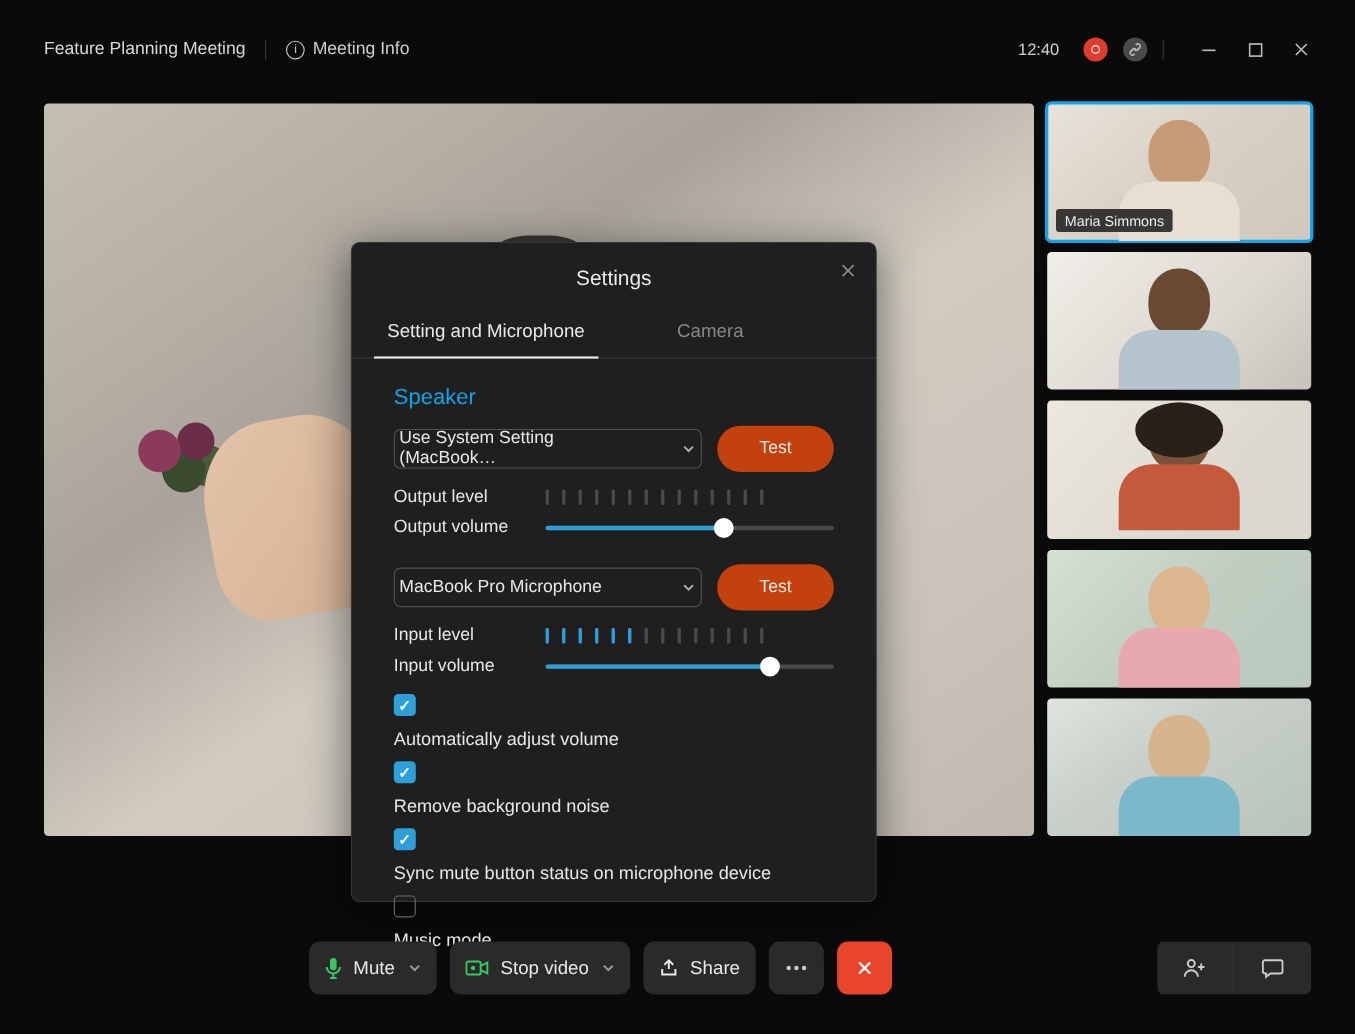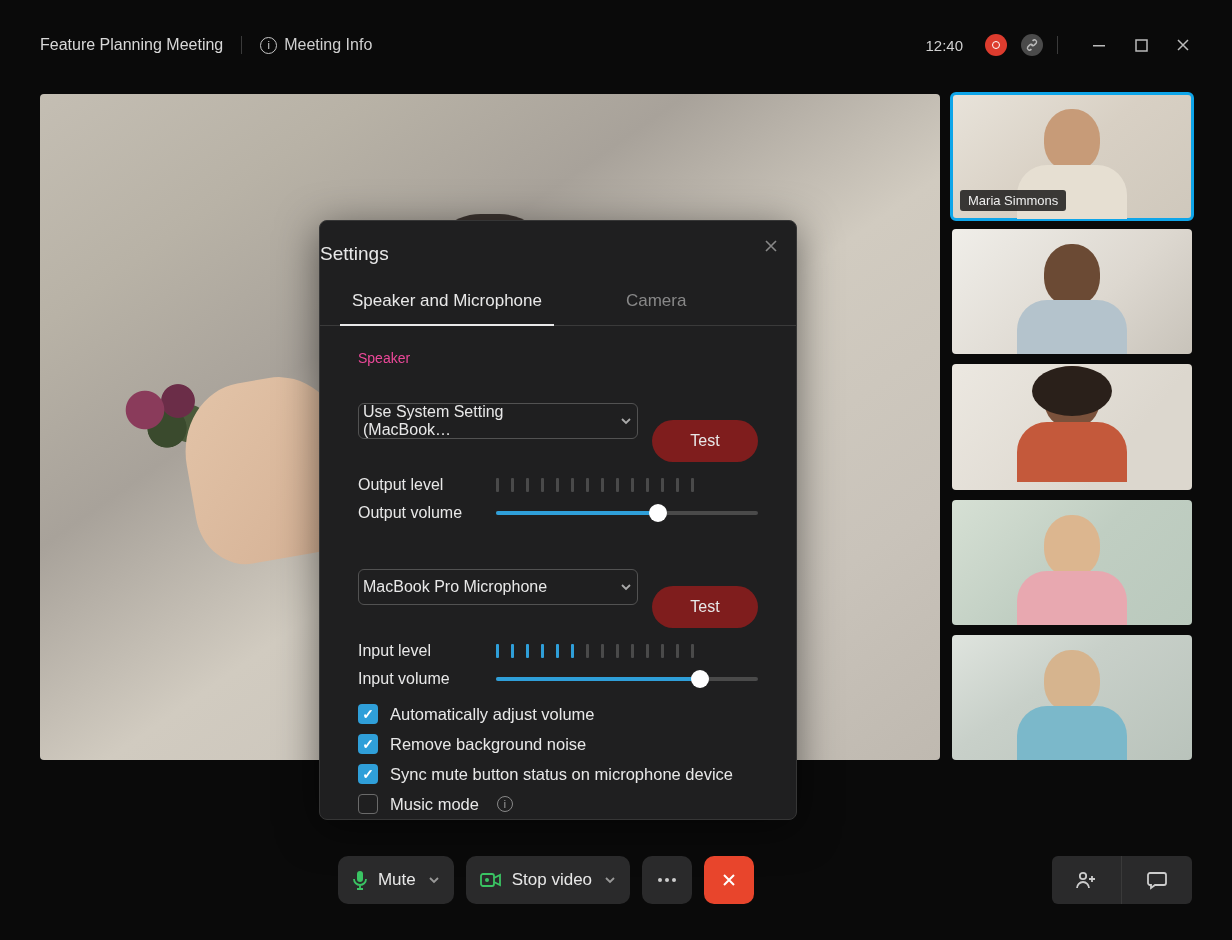--- a/index.html
+++ b/index.html
@@ -83,53 +83,53 @@
       padding:3px 8px; border-radius:3px; font-size:13px;
     }
 
     
     .modal {
       position:absolute; left:319px; top:220px;
       width:478px; height:600px;
       background:#1f1f20; border:1px solid #363636; border-radius:8px;
       box-shadow: 0 8px 40px rgba(0,0,0,0.5);
     }
-    .modal-header { text-align:left; padding:22px 0 16px; font-size:19px; color:#e8e8e8; position:relative;}
+    .modal-header { text-align:center; padding:22px 0 16px; font-size:19px; color:#e8e8e8; position:relative;}
     .modal-close { position:absolute; right:18px; top:18px; color:#888; cursor:pointer; font-size:16px;}
     .tabs { display:flex; border-bottom:1px solid #3a3a3a; padding:0 20px; gap:60px;}
     .tab { padding:10px 12px 14px; font-size:17px; color:#888; cursor:pointer; position:relative;}
     .tab.active { color:#e8e8e8; }
     .tab.active::after { content:""; position:absolute; left:0; right:0; bottom:-1px; height:2.5px; background:#e8e8e8; }
     .modal-body { padding: 24px 38px 18px; }
-    .section-label { font-size:14px; color:#ec4899; margin-bottom:14px; }
+    .section-label { font-size:20px; color:#0ea5e9; margin-bottom:14px; }
     .row { display:flex; gap:14px; margin-bottom:14px; align-items:center; }
     .select {
       flex:1; height:36px; border:1px solid #525252; border-radius:6px;
       display:flex; align-items:center; padding:0 4px; color:#e8e8e8;
       font-size:16px; justify-content:space-between; cursor:pointer;
       background:transparent;
       gap:36px;
     }
     .chev { color:#aaa; }
     .test-btn {
-      width:106px; height:42px; background:#7f1d1d; border-radius:22px;
+      width:106px; height:42px; background:#c2410c; border-radius:22px;
       color:#e8e8e8; font-size:16px; display:flex; align-items:center; justify-content:center;
-      cursor:pointer; border:none;margin-top:40px;
+      cursor:pointer; border:none;
     }
     .level-row { display:flex; align-items:center; gap:28px; margin-bottom:10px; font-size:16px; }
     .level-row .lbl { width:110px; }
     .level-meter { flex:1; display:flex; gap:12px; }
     .tick { width:3px; height:14px; background:#4a4a4a; border-radius:1px; }
     .tick.on { background:#2f9fd9; }
     .slider-row { display:flex; align-items:center; gap:18px; margin-bottom:24px; font-size:16px; }
     .slider-row .lbl { width:120px; }
     .slider { flex:1; position:relative; height:4px; background:#4a4a4a; border-radius:2px; }
     .slider-fill { position:absolute; left:0; top:0; height:100%; background:#2f9fd9; border-radius:2px; }
     .slider-thumb { position:absolute; top:50%; transform:translate(-50%,-50%); width:18px; height:18px; background:#fff; border-radius:50%; cursor:grab; }
-    .chk-row { display:flex; align-items:center; gap:12px; margin-bottom:10px; font-size:16.5px; }
+    .chk-row { display:flex; align-items:flex-start; gap:12px; margin-bottom:10px; font-size:16.5px;flex-direction:column; }
     .chk { width:20px; height:20px; border-radius:4px; cursor:pointer; display:flex; align-items:center; justify-content:center; }
     .chk.on { background:#2f9fd9; }
     .chk.on::after { content:"✓"; color:#fff; font-size:14px; font-weight:700; }
     .chk.off { border:1.5px solid #6a6a6a; }
     .info-dot { width:16px; height:16px; border:1.5px solid #888; border-radius:50%; display:inline-flex; align-items:center; justify-content:center; font-size:10px; color:#aaa; margin-left:6px; }
 
     
     .toolbar {
       position:absolute; left:0; right:0; bottom:0; height:120px;
       display:flex; align-items:center; padding:0 40px;
@@ -263,21 +263,21 @@
 <div class="modal">
   <div class="modal-header">
     <span>Settings</span>
     <span class="modal-close">
       <svg width="14" height="14" viewBox="0 0 14 14">
           <path d="M2 2 L12 12 M12 2 L2 12" stroke="#888" stroke-width="1.6"></path>
         </svg>
     </span>
   </div>
   <div class="tabs">
-    <div class="tab active">Speaker and Microphone</div>
+    <div class="tab active">Setting and Microphone</div>
     <div class="tab">Camera</div>
   </div>
   <div class="modal-body">
 
     <div class="section-label">Speaker</div>
     <div class="row">
       <div class="select">
         <span>Use System Setting (MacBook…</span>
         <span class="chev">
           <svg width="14" height="14" viewBox="0 0 14 14">
@@ -397,20 +397,28 @@
             <circle cx="7" cy="8" r="2" fill="#3ac463"></circle>
           </svg>
       </span>
       <span>Stop video</span>
       <span class="chev-d">
         <svg width="12" height="12" viewBox="0 0 12 12">
             <path d="M2 4 L6 8 L10 4" stroke="#999" stroke-width="1.8" fill="none"></path>
           </svg>
       </span>
     </div>
+    <div class="pill">
+      <span class="share-icon">
+        <svg width="18" height="18" viewBox="0 0 18 18">
+            <path d="M9 2 V10 M5 6 L9 2 L13 6 M3 10 V15 H15 V10" fill="none" stroke="#e8e8e8" stroke-width="1.8"></path>
+          </svg>
+      </span>
+      <span>Share</span>
+    </div>
     <div class="sq-btn">
       <span>
         <svg width="20" height="6" viewBox="0 0 20 6">
             <circle cx="3" cy="3" r="2" fill="#ccc"></circle>
             <circle cx="10" cy="3" r="2" fill="#ccc"></circle>
             <circle cx="17" cy="3" r="2" fill="#ccc"></circle>
           </svg>
       </span>
     </div>
     <div class="end-btn">

